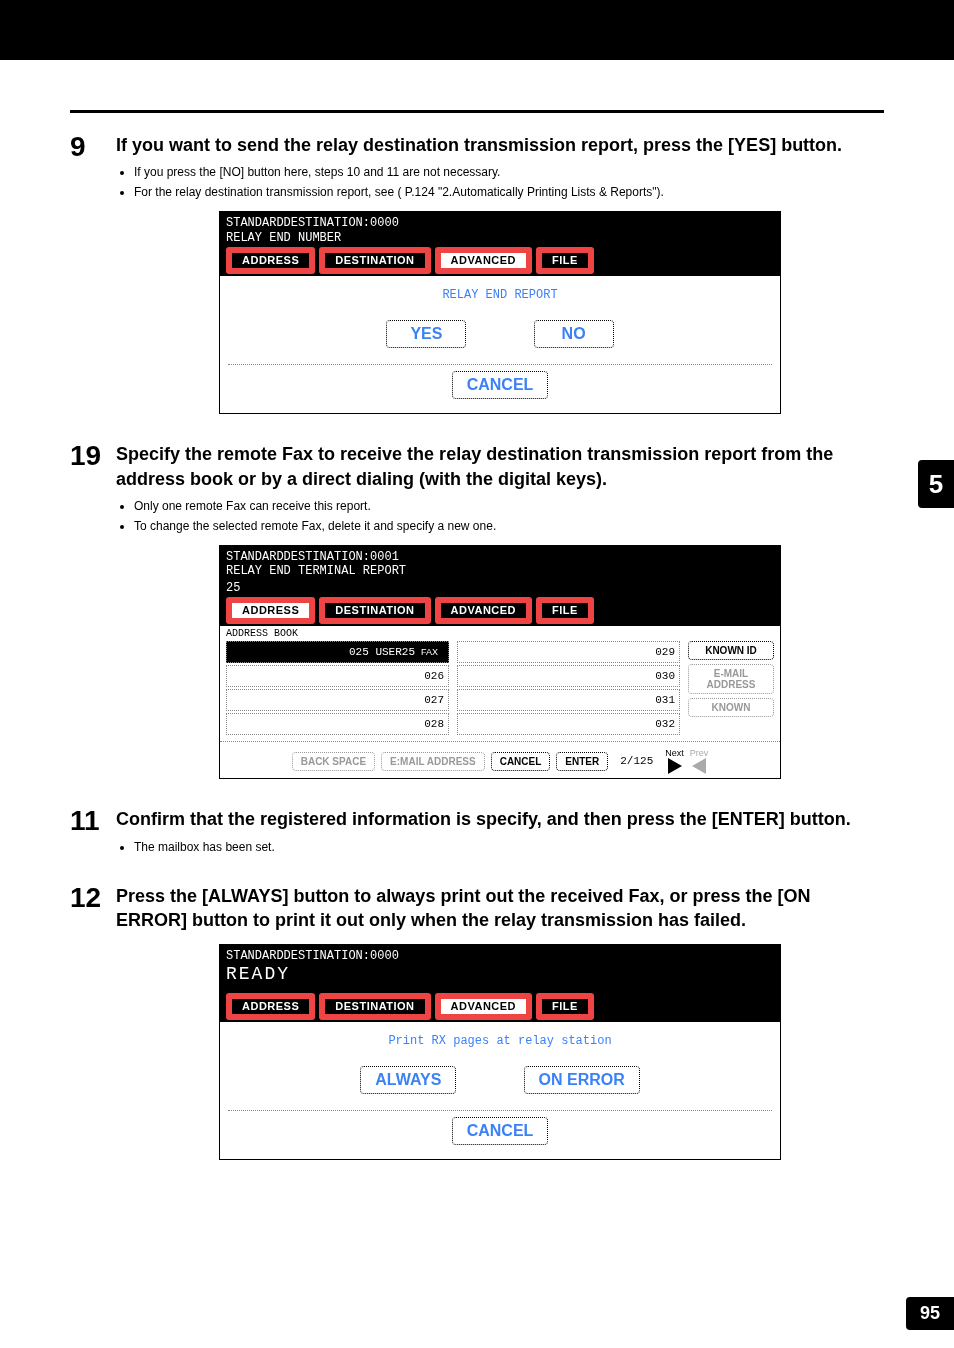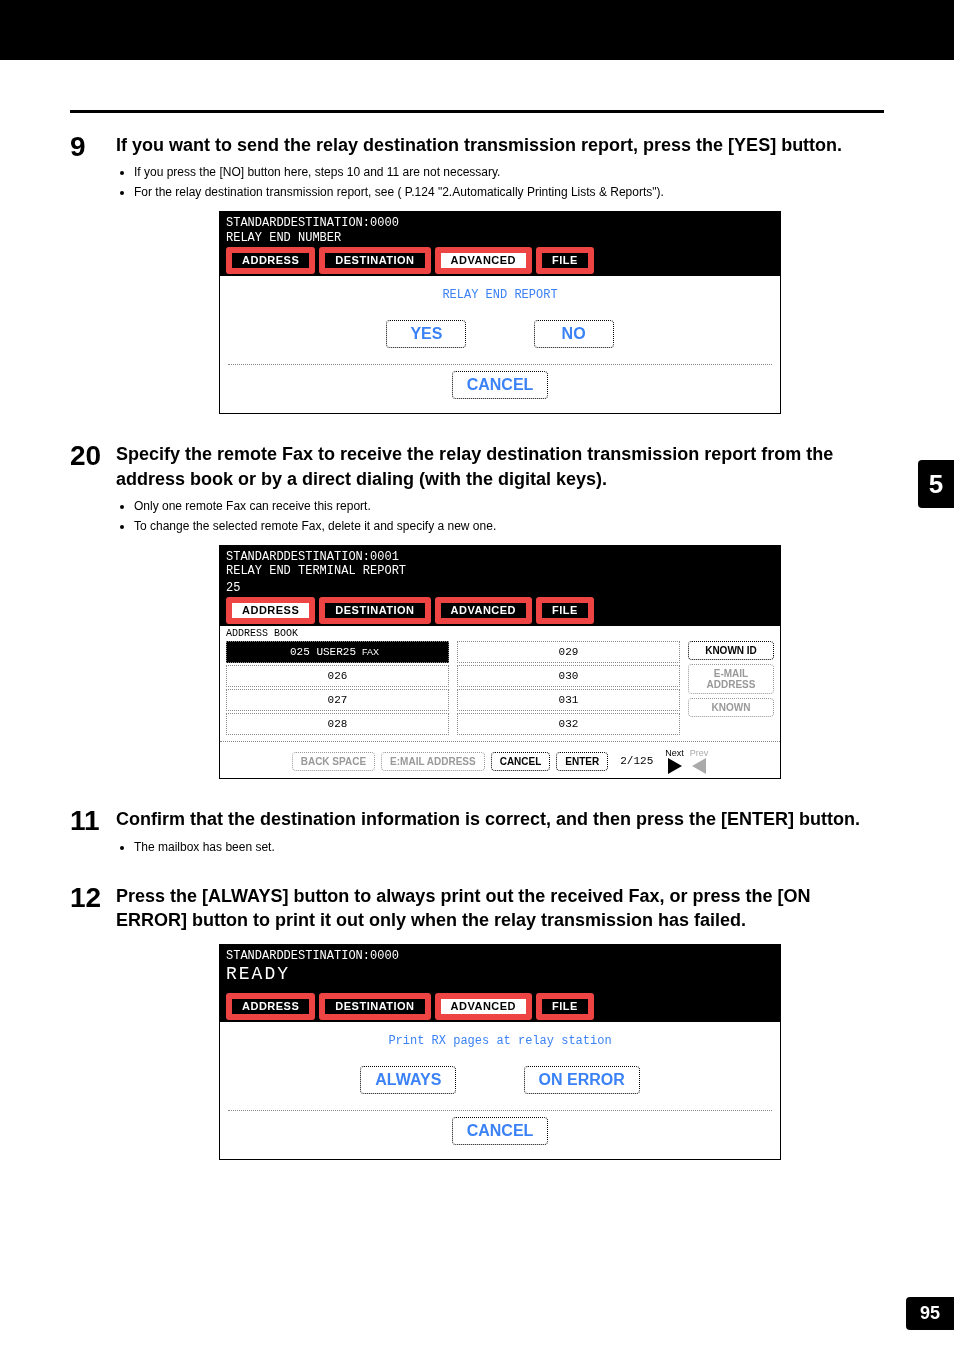--- a/index.html
+++ b/index.html
@@ -137,21 +137,21 @@
   .ab-col {
     flex: 1;
   }
   .ab-row {
     border: 1px dotted #888;
     padding: 2px 4px;
     margin-bottom: 2px;
     height: 16px;
     font-size: 11px;
     display: flex;
-    justify-content: center;
+    justify-content: flex-end;
     align-items: center;
   }
   .ab-row.selected {
     background: #000;
     color: #fff;
   }
   .ab-fax-pill {
     background: #000;
     color: #fff;
     border-radius: 3px;
@@ -281,21 +281,21 @@
           </div>
           <div class="scr-footer">
             <span class="scr-btn">CANCEL</span>
           </div>
         </div>
       </div>
     </div>
   </div>
 
   <div class="step">
-    <div class="step-num">20</div>
+    <div class="step-num">19</div>
     <div class="step-body">
       <div class="step-title">Specify the remote Fax to receive the relay destination transmission report from the address book or by a direct dialing (with the digital keys).</div>
       <ul class="bullets">
         <li>Only one remote Fax can receive this report.</li>
         <li>To change the selected remote Fax, delete it and specify a new one.</li>
       </ul>
 
       <div class="screenshot">
         <div class="scr-header">
           <div class="scr-header-row">
@@ -349,21 +349,21 @@
             <span class="nav-arrow-shape"></span>
           </span>
         </div>
       </div>
     </div>
   </div>
 
   <div class="step">
     <div class="step-num">11</div>
     <div class="step-body">
-      <div class="step-title">Confirm that the destination information is correct, and then press the [ENTER] button.</div>
+      <div class="step-title">Confirm that the registered information is specify, and then press the [ENTER] button.</div>
       <ul class="bullets">
         <li>The mailbox has been set.</li>
       </ul>
     </div>
   </div>
 
   <div class="step">
     <div class="step-num">12</div>
     <div class="step-body">
       <div class="step-title">Press the [ALWAYS] button to always print out the received Fax, or press the [ON ERROR] button to print it out only when the relay transmission has failed.</div>

